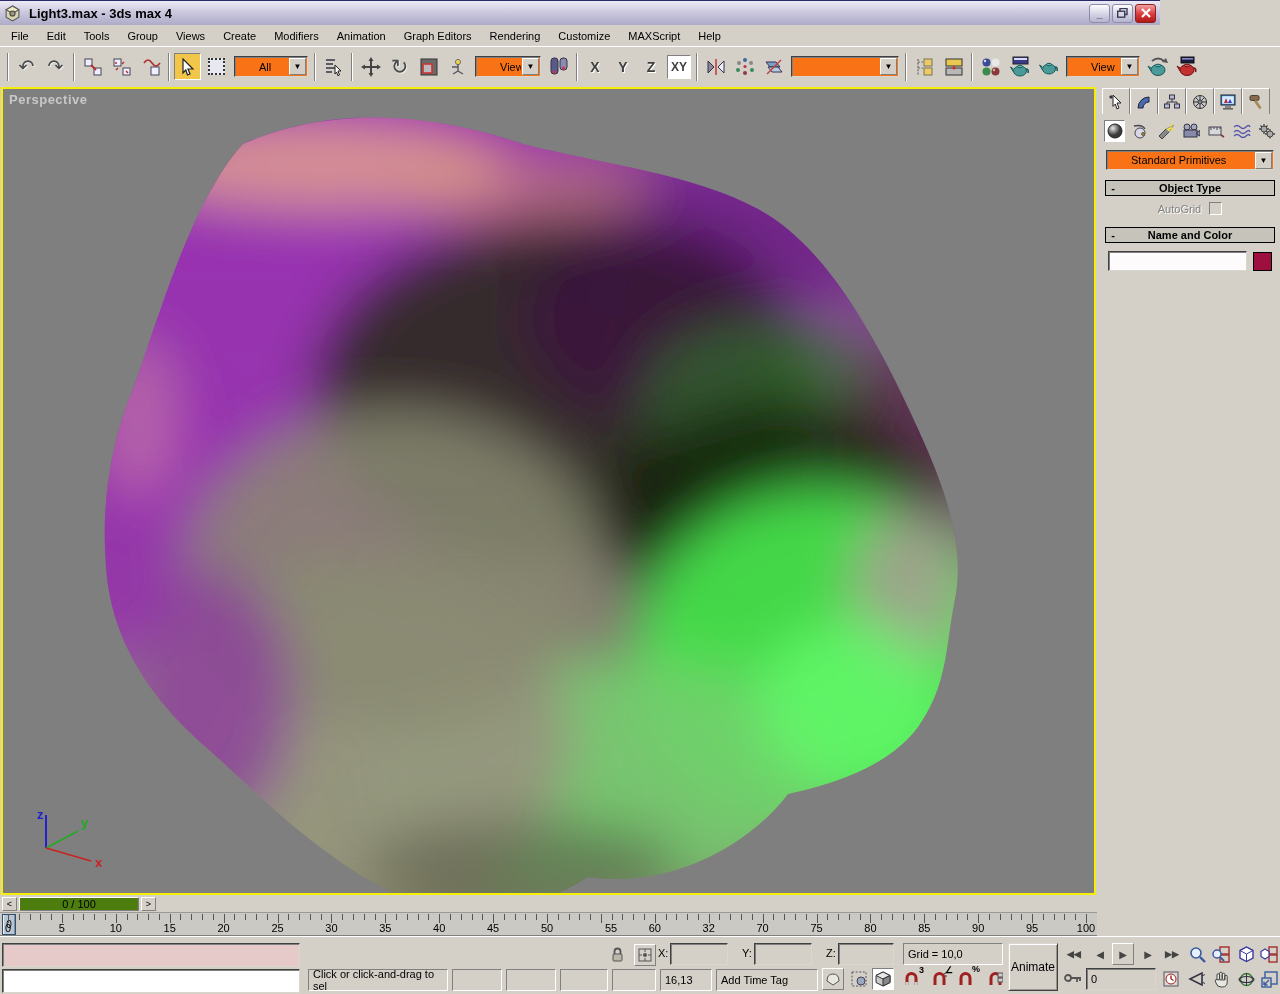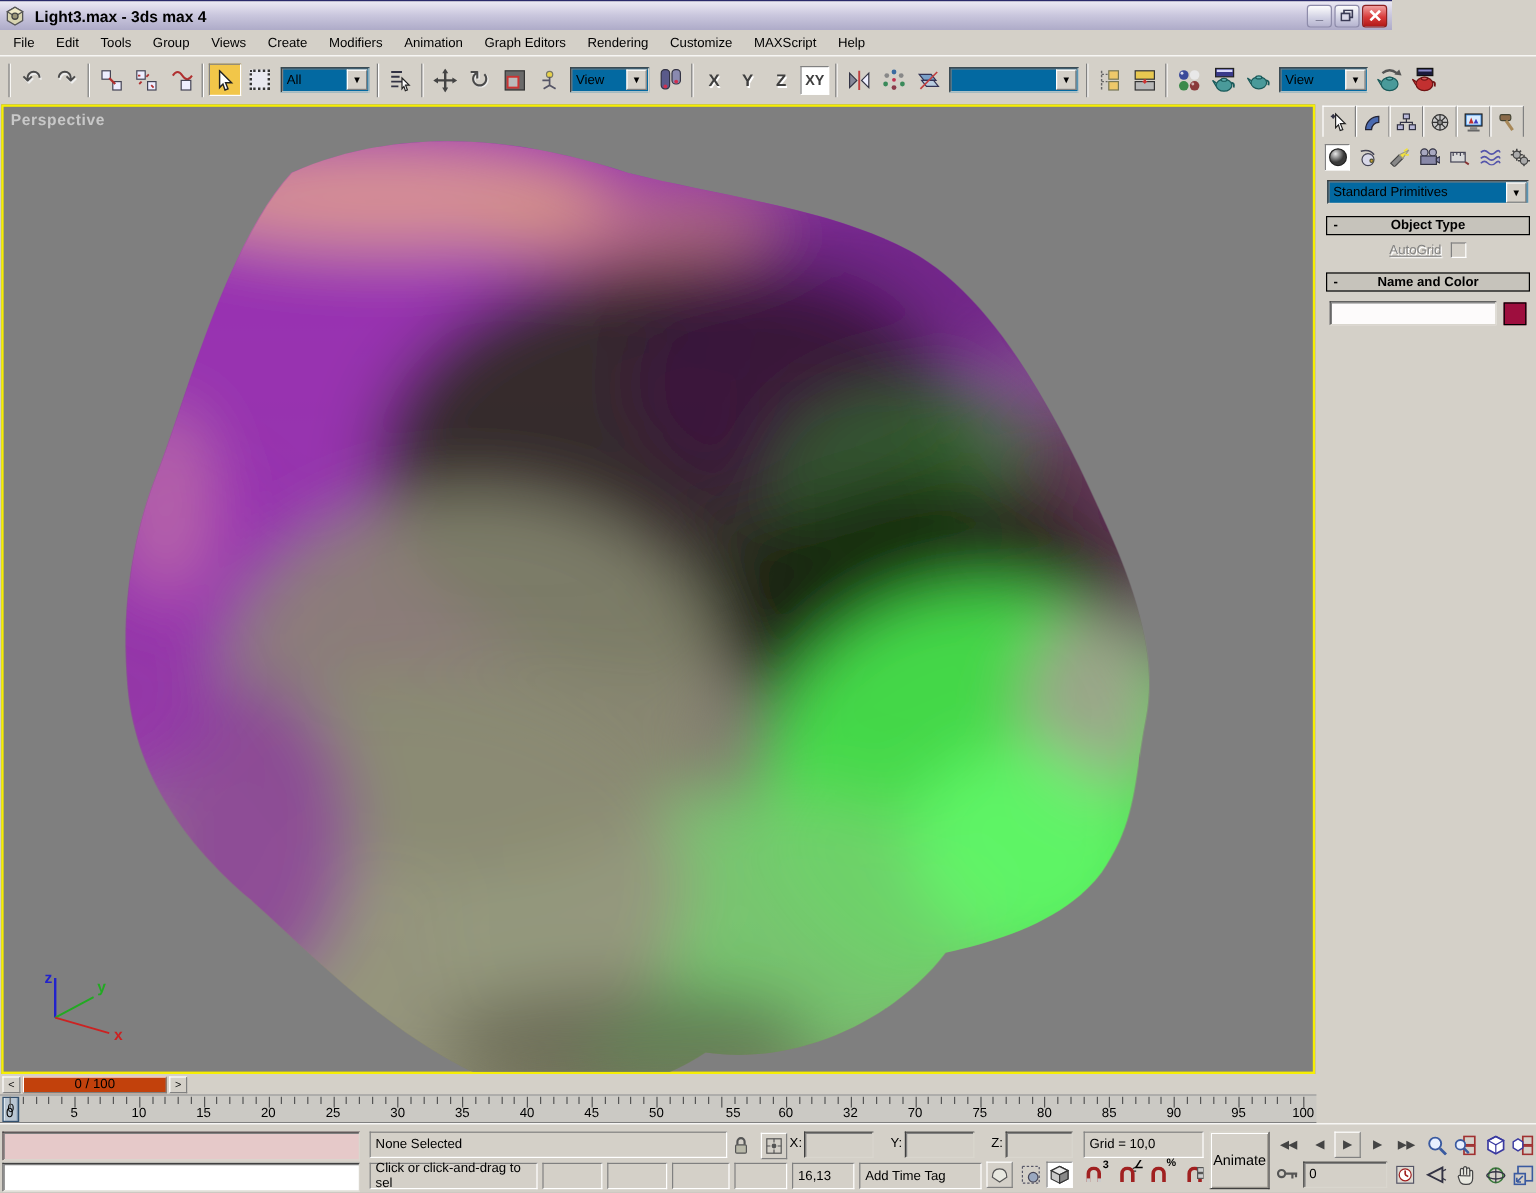--- a/index.html
+++ b/index.html
@@ -26,21 +26,21 @@
   .menuitem { padding:2px 9px; cursor:default; }
 
   
   .toolbar { position:absolute; left:0; top:46px; width:1280px; height:40px; background:#d4d0c8; display:flex; align-items:center; padding:0 4px; border-top:1px solid #fff; }
   .tbico { width:27px; height:27px; display:flex; align-items:center; justify-content:center; margin:0 1px; color:#3a3a3a; }
   .tbico.active { background:#f2c649; border:1px solid; border-color:#808080 #fff #fff #808080; }
   .tbsep { width:2px; height:28px; margin:0 3px; border-left:1px solid #808080; border-right:1px solid #fff; }
   .glyph { font-size:19px; line-height:1; color:#4a4a4a; text-shadow:1px 1px 0 #eee; }
   .axisbtn { width:24px; height:24px; display:flex; align-items:center; justify-content:center; font-weight:bold; font-size:14px; color:#3f3f3f; text-shadow:1px 1px 0 #fff; margin:0 2px; }
   .axisbtn.pressed { background:#fff; border:1px solid; border-color:#808080 #fff #fff #808080; }
-  .dropdown { height:21px; background:#0369a1; display:flex; align-items:center; margin:0 3px; }
+  .dropdown { height:21px; background:#f97316; display:flex; align-items:center; margin:0 3px;padding-left:20px; }
   .dropdown .val { flex:1; padding:0 4px; overflow:hidden; white-space:nowrap; }
   .dropdown .arrowbtn { width:17px; height:17px; margin:1px; background:#d4d0c8; display:flex; align-items:center; justify-content:center; font-size:8px; }
 
   
   .viewport { position:absolute; left:1px; top:87px; width:1095px; height:808px; background:#7f7f7f; border:2px solid #f6ee04; overflow:hidden; }
   .vplabel { position:absolute; left:6px; top:3px; color:#c8c8c8; font-weight:bold; font-size:13px; letter-spacing:0.5px; }
   .blob { position:absolute; left:0; top:0; }
   .tripod { position:absolute; left:20px; bottom:20px; }
 
   
@@ -50,30 +50,30 @@
   .subtabs { display:flex; align-items:center; padding:6px 2px 4px 4px; gap:4px; }
   .stab { width:22px; height:22px; display:flex; align-items:center; justify-content:center; }
   .stab.pressed { background:#fff; border:1px solid; border-color:#808080 #fff #fff #808080; }
   .catdrop { margin:4px 6px; height:20px; }
   .rollout { margin:10px 5px 0 5px; }
   .rollhead { height:16px; background:#c6c3bb; border:1px solid #000; display:flex; align-items:center; font-weight:bold; }
   .rollhead .minus { width:14px; text-align:center; font-weight:bold; }
   .rollhead .rtitle { flex:1; text-align:center; margin-right:14px; }
   .objgrid { display:grid; grid-template-columns:1fr 1fr; gap:4px 10px; padding:6px 3px 8px 3px; }
   .objbtn { height:19px; background:#d4d0c8; display:flex; align-items:center; justify-content:center; }
-  .autogrid-row { display:flex; align-items:center; justify-content:center; gap:8px; padding:6px 0 2px 0; color:#828282; text-shadow:1px 1px 0 #fff;text-decoration:underline; }
+  .autogrid-row { display:flex; align-items:center; justify-content:center; gap:8px; padding:6px 0 2px 0; color:#828282; text-shadow:1px 1px 0 #fff; }
   .chk { width:13px; height:13px; background:#d4d0c8; }
   .namerow { display:flex; align-items:center; gap:6px; padding:8px 3px 8px 3px; }
   .namefield { flex:1; height:20px; background:#fdfbfb; }
   .swatch { width:19px; height:19px; border:1px solid #000; }
 
   
   .sliderrow { position:absolute; left:0; top:896px; width:1097px; height:16px; background:#d4d0c8; display:flex; align-items:center; padding-left:2px; gap:2px; }
   .tsarrow { width:15px; height:14px; background:#d4d0c8; display:flex; align-items:center; justify-content:center; font-size:9px; }
-  .tsmain { width:120px; height:14px; background:#c2410c; display:flex; align-items:center; justify-content:center; }
+  .tsmain { width:120px; height:14px; background:#4d7c0f; display:flex; align-items:center; justify-content:center; }
   .trackbar { position:absolute; left:0; top:912px; width:1097px; height:24px; background:#cbc9c4; border-top:1px solid #9a9a9a; border-bottom:1px solid #808080; }
   .tick { position:absolute; top:1px; width:1px; height:6px; background:#555; }
   .tick.major { height:9px; }
   .ticklabel { position:absolute; top:9px; font-size:11px; color:#000; transform:translateX(-50%); }
   .tshandle { position:absolute; left:2px; top:1px; width:14px; height:21px; background:#b9c6d2; border:1px solid #32506e; display:flex; align-items:center; justify-content:center; font-size:10px; box-shadow:inset 1px 0 0 #e8f0f8, inset -1px 0 0 #7890a8; }
 
   
   .statusbar { position:absolute; left:0; top:936px; width:1280px; height:58px; background:#d4d0c8; border-top:1px solid #fff; }
   .statusbar .abs { position:absolute; }
   .fieldbox { background:#d4d0c8; display:flex; align-items:center; padding:0 4px; height:22px; }
@@ -619,21 +619,20 @@
     <div class="tick" style="left: 1064.44px;"></div>
     <div class="tick" style="left: 1075.22px;"></div>
     <div class="tick major" style="left: 1086px;"></div>
     <div class="ticklabel" style="left: 1086px;">100</div>
   </div>
 
 <div class="statusbar">
   <div class="abs sunken2" style="left:2px;top:6px;width:298px;height:24px;background:#e6c9c9"></div>
   <div class="abs sunken2" style="left:2px;top:32px;width:298px;height:24px;background:#ffffff"></div>
 
-  <div class="abs fieldbox sunken" style="left:308px;top:6px;width:298px">None Selected</div>
   <div class="abs fieldbox sunken" style="left:308px;top:32px;width:140px">Click or click-and-drag to sel</div>
   <div class="abs sunkfield sunken" style="left:452px;top:32px;width:50px"></div>
   <div class="abs sunkfield sunken" style="left:506px;top:32px;width:50px"></div>
   <div class="abs sunkfield sunken" style="left:560px;top:32px;width:48px"></div>
   <div class="abs sunkfield sunken" style="left:612px;top:32px;width:44px"></div>
   <div class="abs fieldbox sunken" style="left:660px;top:32px;width:52px">16,13</div>
   <div class="abs fieldbox sunken" style="left:716px;top:32px;width:102px">Add Time Tag</div>
 
   <div class="abs sico" style="left:606px;top:7px">
     <svg width="13" height="16" viewBox="0 0 13 16">

